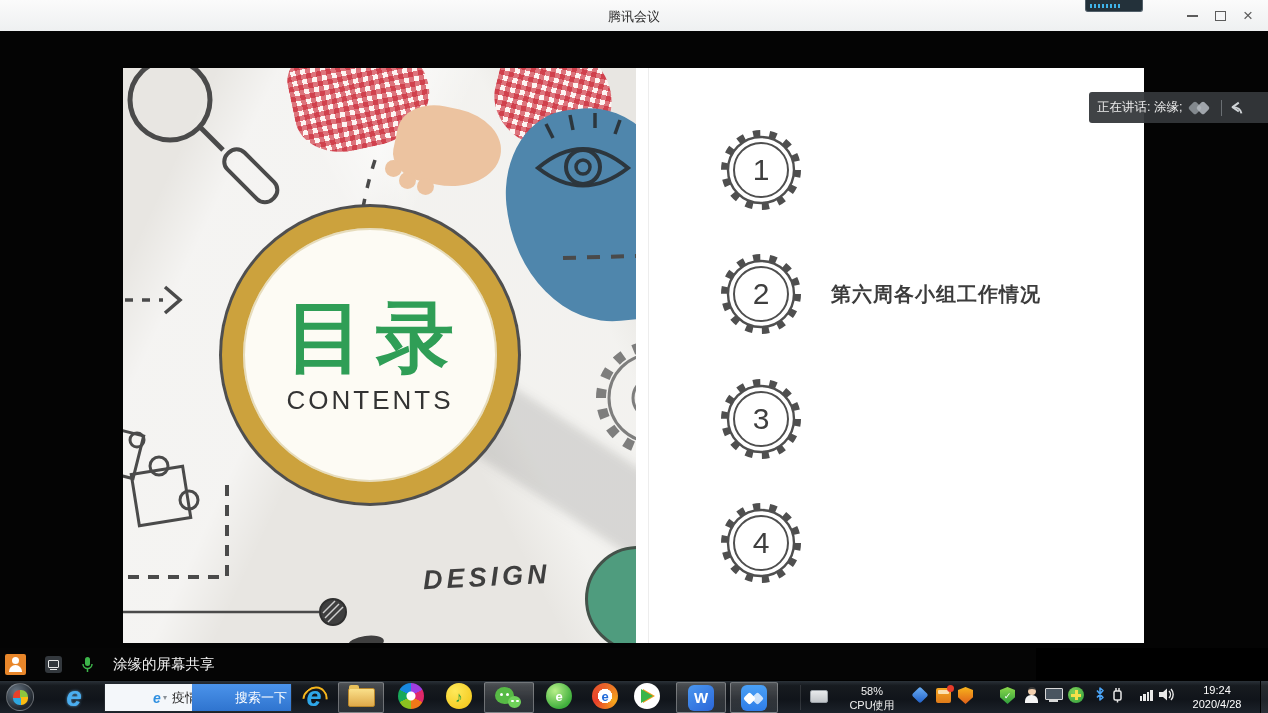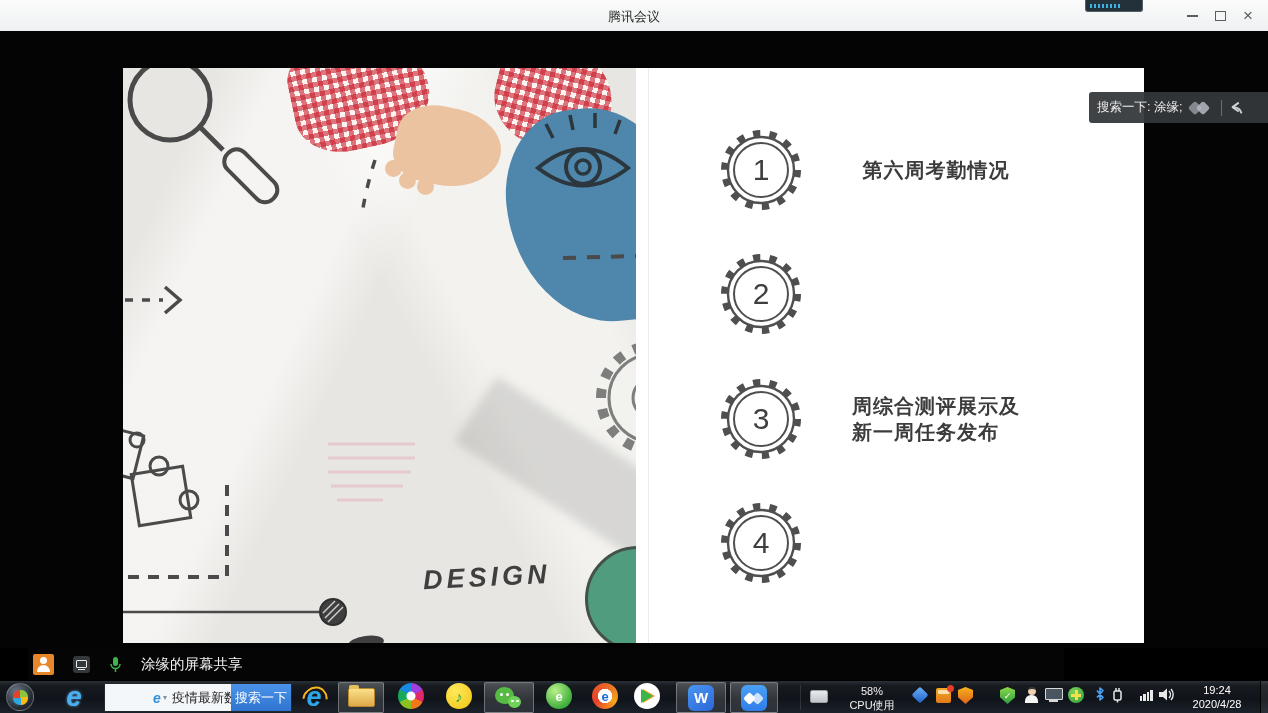--- a/index.html
+++ b/index.html
@@ -75,21 +75,21 @@
   .toast{position:absolute;right:0;top:61px;width:179px;height:31px;background:rgba(52,55,58,.94);
     border-radius:3px 0 0 3px;display:flex;align-items:center;padding:0 8px;box-sizing:border-box;}
   .toast-text{font-size:12.5px;color:#ececec;white-space:nowrap;}
   .toast-logo{position:relative;width:26px;height:16px;margin-left:6px;flex:0 0 auto;}
   .toast-logo i{position:absolute;top:3px;width:10px;height:10px;border-radius:2px;transform:rotate(45deg);}
   .toast-logo i:nth-child(1){left:2px;background:#83898e;}
   .toast-logo i:nth-child(2){left:10px;background:#b4bac0;opacity:.85;}
   .toast-div{width:1px;height:16px;background:#6a6f73;margin:0 7px;}
   
   .sharebar{position:absolute;left:0;top:648px;width:1036px;height:32px;background:#050505;
-    display:flex;align-items:center;padding-left:5px;box-sizing:border-box;gap:19px;margin-left:28px;}
+    display:flex;align-items:center;padding-left:5px;box-sizing:border-box;gap:19px;}
   .share-person{position:relative;width:21px;height:21px;background:#e8862a;border-radius:2px;flex:0 0 auto;}
   .share-person::before{content:"";position:absolute;left:7px;top:3px;width:7px;height:7px;
     border-radius:50%;background:#fff;}
   .share-person::after{content:"";position:absolute;left:4px;top:11px;width:13px;height:7px;
     border-radius:7px 7px 0 0;background:#fff;}
   .share-screen-ic{position:relative;width:17px;height:17px;background:#33383d;border-radius:3px;flex:0 0 auto;}
   .share-screen-ic::before{content:"";position:absolute;left:3px;top:4px;width:9px;height:6px;
     border:1.5px solid #e8e8e8;border-radius:1px;}
   .share-screen-ic::after{content:"";position:absolute;left:5px;top:13px;width:7px;height:1.5px;background:#e8e8e8;}
   .share-label{font-size:14.5px;color:#f0f0f0;}
@@ -105,21 +105,21 @@
     background:conic-gradient(#8cc63f 0 90deg,#fbbc12 0 180deg,#2ea7e0 0 270deg,#e8402a 0 360deg);}
   .e-glyph{font-weight:bold;font-style:italic;}
   .ie-blue{left:58px;top:1px;width:32px;height:30px;}
   .ie-blue .e-glyph{font-size:28px;color:#4aaef0;text-shadow:0 0 3px rgba(120,200,255,.7);}
   .searchbox{left:104px;top:2px;width:188px;height:29px;background:#f4f7fa;border:1px solid #23282e;
     box-sizing:border-box;display:flex;align-items:center;padding-left:7px;}
   .sb-e{font-size:14px;font-weight:bold;font-style:italic;color:#2e8fe0;}
   .sb-caret{font-size:8px;color:#8a9096;margin:0 5px 0 2px;}
   .sb-query{font-size:13px;color:#222;}
   .sb-btn{position:absolute;right:0;top:0;height:27px;width:60px;background:linear-gradient(#4b93ea,#2f74cf);
-    color:#fff;font-size:13px;display:flex;align-items:center;justify-content:center;}
+    color:#fff;font-size:13px;display:flex;align-items:center;justify-content:center;padding-left:39px;}
   .ie-classic{left:298px;top:1px;width:32px;height:30px;position:absolute;}
   .ie-classic .e-glyph{font-size:27px;color:#2ea7e8;}
   .ie-halo{position:absolute;left:4px;top:5px;width:22px;height:20px;border-radius:50%;
     border:2.5px solid transparent;border-top-color:#f5b51c;border-right-color:#f5b51c;transform:rotate(-40deg);}
   .appbox{background:linear-gradient(rgba(255,255,255,.22),rgba(255,255,255,.08));
     border:1px solid rgba(255,255,255,.3);border-radius:2px;box-sizing:border-box;}
   .folder-box{left:338px;top:1px;width:46px;height:31px;}
   .folder{position:relative;width:25px;height:17px;background:linear-gradient(#fae08a,#dfa94a);
     border:1px solid #b8862a;border-radius:2px;}
   .folder::before{content:"";position:absolute;left:0;top:-4px;width:10px;height:4px;
@@ -275,81 +275,81 @@
           <line x1="200" y1="545" x2="212" y2="533"></line>
         </g>
 
         <g opacity="0.85">
           <circle cx="530" cy="330" r="52" fill="none" stroke="#6a6a6a" stroke-width="10" stroke-dasharray="9.2 11.2"></circle>
           <circle cx="530" cy="330" r="44" fill="none" stroke="#6a6a6a" stroke-width="3"></circle>
           <circle cx="530" cy="330" r="20" fill="none" stroke="#6a6a6a" stroke-width="3"></circle>
         </g>
       </svg>
 
+      <div class="gold-circle">
+        <div class="toc-cn">目录</div>
+        <div class="toc-en">CONTENTS</div>
+      </div>
       <div class="design-label">DESIGN</div>
     </div>
 
     <div class="toc">
       <div class="page-edge"></div>
 
       <div class="toc-item" style="top:60px;">
         <div class="gear">
           <svg width="84" height="84" viewBox="0 0 84 84">
             <circle class="teeth" cx="42" cy="42" r="36.5"></circle>
             <circle class="body" cx="42" cy="42" r="33"></circle>
             <circle class="inner" cx="42" cy="42" r="27"></circle>
             <text x="42" y="52" text-anchor="middle">1</text>
           </svg>
         </div>
-        <div class="toc-text-wrap">
-            <div class="toc-text">第六周考勤情况</div>
-          </div>
       </div>
 
       <div class="toc-item" style="top:184px;">
         <div class="gear">
           <svg width="84" height="84" viewBox="0 0 84 84">
             <circle class="teeth" cx="42" cy="42" r="36.5"></circle>
             <circle class="body" cx="42" cy="42" r="33"></circle>
             <circle class="inner" cx="42" cy="42" r="27"></circle>
             <text x="42" y="52" text-anchor="middle">2</text>
           </svg>
         </div>
+        <div class="toc-text-wrap">
+            <div class="toc-text">第六周各小组工作情况</div>
+          </div>
       </div>
 
       <div class="toc-item" style="top:309px;">
         <div class="gear">
           <svg width="84" height="84" viewBox="0 0 84 84">
             <circle class="teeth" cx="42" cy="42" r="36.5"></circle>
             <circle class="body" cx="42" cy="42" r="33"></circle>
             <circle class="inner" cx="42" cy="42" r="27"></circle>
             <text x="42" y="52" text-anchor="middle">3</text>
           </svg>
         </div>
-        <div class="toc-text-wrap">
-            <div class="toc-text">周综合测评展示及
-新一周任务发布</div>
-          </div>
       </div>
 
       <div class="toc-item" style="top:433px;">
         <div class="gear">
           <svg width="84" height="84" viewBox="0 0 84 84">
             <circle class="teeth" cx="42" cy="42" r="36.5"></circle>
             <circle class="body" cx="42" cy="42" r="33"></circle>
             <circle class="inner" cx="42" cy="42" r="27"></circle>
             <text x="42" y="52" text-anchor="middle">4</text>
           </svg>
         </div>
       </div>
     </div>
   </div>
 
   <div class="toast">
-    <span class="toast-text">搜索一下: 涂缘;</span>
+    <span class="toast-text">正在讲话: 涂缘;</span>
     <span class="toast-logo">
         <i></i>
         <i></i>
       </span>
     <span class="toast-div"></span>
     <svg width="16" height="16" viewBox="0 0 18 18">
       <polyline points="11,3 4,8 11,13" fill="none" stroke="#cfd3d6" stroke-width="2.2" stroke-linejoin="round"></polyline>
       <path d="M4,8 C10,8 13,10 14,15" fill="none" stroke="#cfd3d6" stroke-width="2.2"></path>
     </svg>
   </div>

